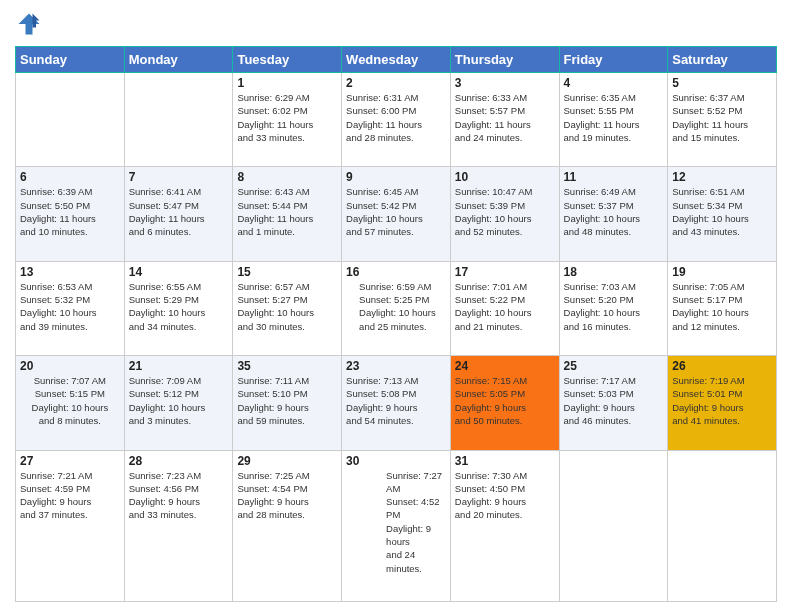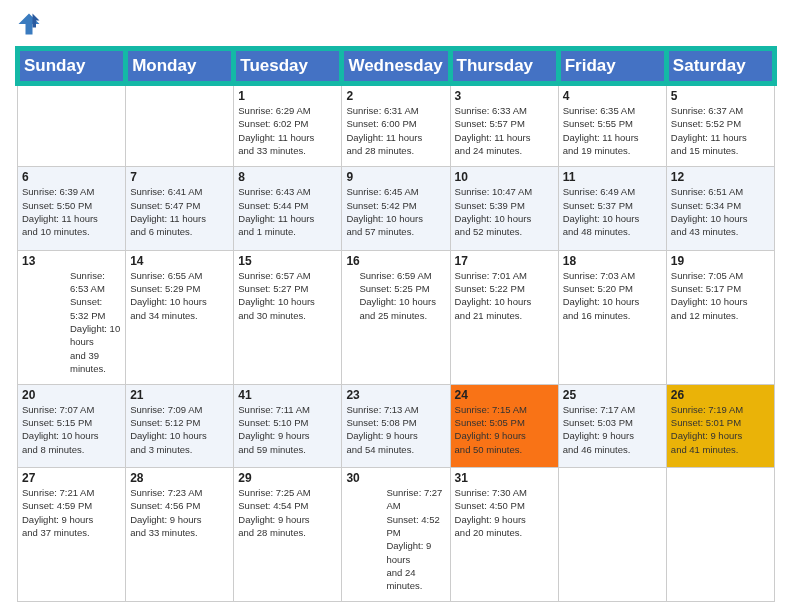--- a/index.html
+++ b/index.html
@@ -60,25 +60,25 @@
       color: #444;
     }
     .calendar-table {
       width: 100%;
       border-collapse: collapse;
       flex: 1;
     }
     .calendar-table th {
       background-color: #4472c4;
       color: #fff;
-      font-size: 17px;
+      font-size: 13px;
       font-weight: bold;
       padding: 5px 4px;
       text-align: left;
-      border: 5px solid #14b8a6;
+      border: 1px solid #14b8a6;
     }
     .calendar-table td {
       border: 1px solid #ccc;
       vertical-align: top;
       padding: 3px 4px;
       width: calc(100% / 7);
       font-size: 10px;
       color: #333;
       background: #fff;
       height: 80px;
@@ -222,21 +222,21 @@
             <span class="day-number">12</span>
             <div class="day-info" style="white-space: pre-line;">Sunrise: 6:51 AM
 Sunset: 5:34 PM
 Daylight: 10 hours
 and 43 minutes.</div>
           </td>
         </tr>
         <tr>
           <td>
             <span class="day-number">13</span>
-            <div class="day-info" style="white-space: pre-line; margin-left: 48px;">Sunrise: 6:53 AM
+            <div class="day-info" style="white-space: pre-line;">Sunrise: 6:53 AM
 Sunset: 5:32 PM
 Daylight: 10 hours
 and 39 minutes.</div>
           </td>
           <td>
             <span class="day-number">14</span>
             <div class="day-info" style="white-space: pre-line;">Sunrise: 6:55 AM
 Sunset: 5:29 PM
 Daylight: 10 hours
 and 34 minutes.</div>
@@ -273,34 +273,34 @@
             <span class="day-number">19</span>
             <div class="day-info" style="white-space: pre-line;">Sunrise: 7:05 AM
 Sunset: 5:17 PM
 Daylight: 10 hours
 and 12 minutes.</div>
           </td>
         </tr>
         <tr>
           <td style="background: rgb(240, 244, 250);">
             <span class="day-number">20</span>
-            <div class="day-info" style="white-space: pre-line;">Sunrise: 7:07 AM
+            <div class="day-info" style="white-space: pre-line; text-align: center;">Sunrise: 7:07 AM
 Sunset: 5:15 PM
 Daylight: 10 hours
 and 8 minutes.</div>
           </td>
           <td style="background: rgb(240, 244, 250);">
             <span class="day-number">21</span>
             <div class="day-info" style="white-space: pre-line;">Sunrise: 7:09 AM
 Sunset: 5:12 PM
 Daylight: 10 hours
 and 3 minutes.</div>
           </td>
           <td style="background: rgb(240, 244, 250);">
-            <span class="day-number">41</span>
+            <span class="day-number">35</span>
             <div class="day-info" style="white-space: pre-line;">Sunrise: 7:11 AM
 Sunset: 5:10 PM
 Daylight: 9 hours
 and 59 minutes.</div>
           </td>
           <td style="background: rgb(240, 244, 250);">
             <span class="day-number">23</span>
             <div class="day-info" style="white-space: pre-line;">Sunrise: 7:13 AM
 Sunset: 5:08 PM
 Daylight: 9 hours

